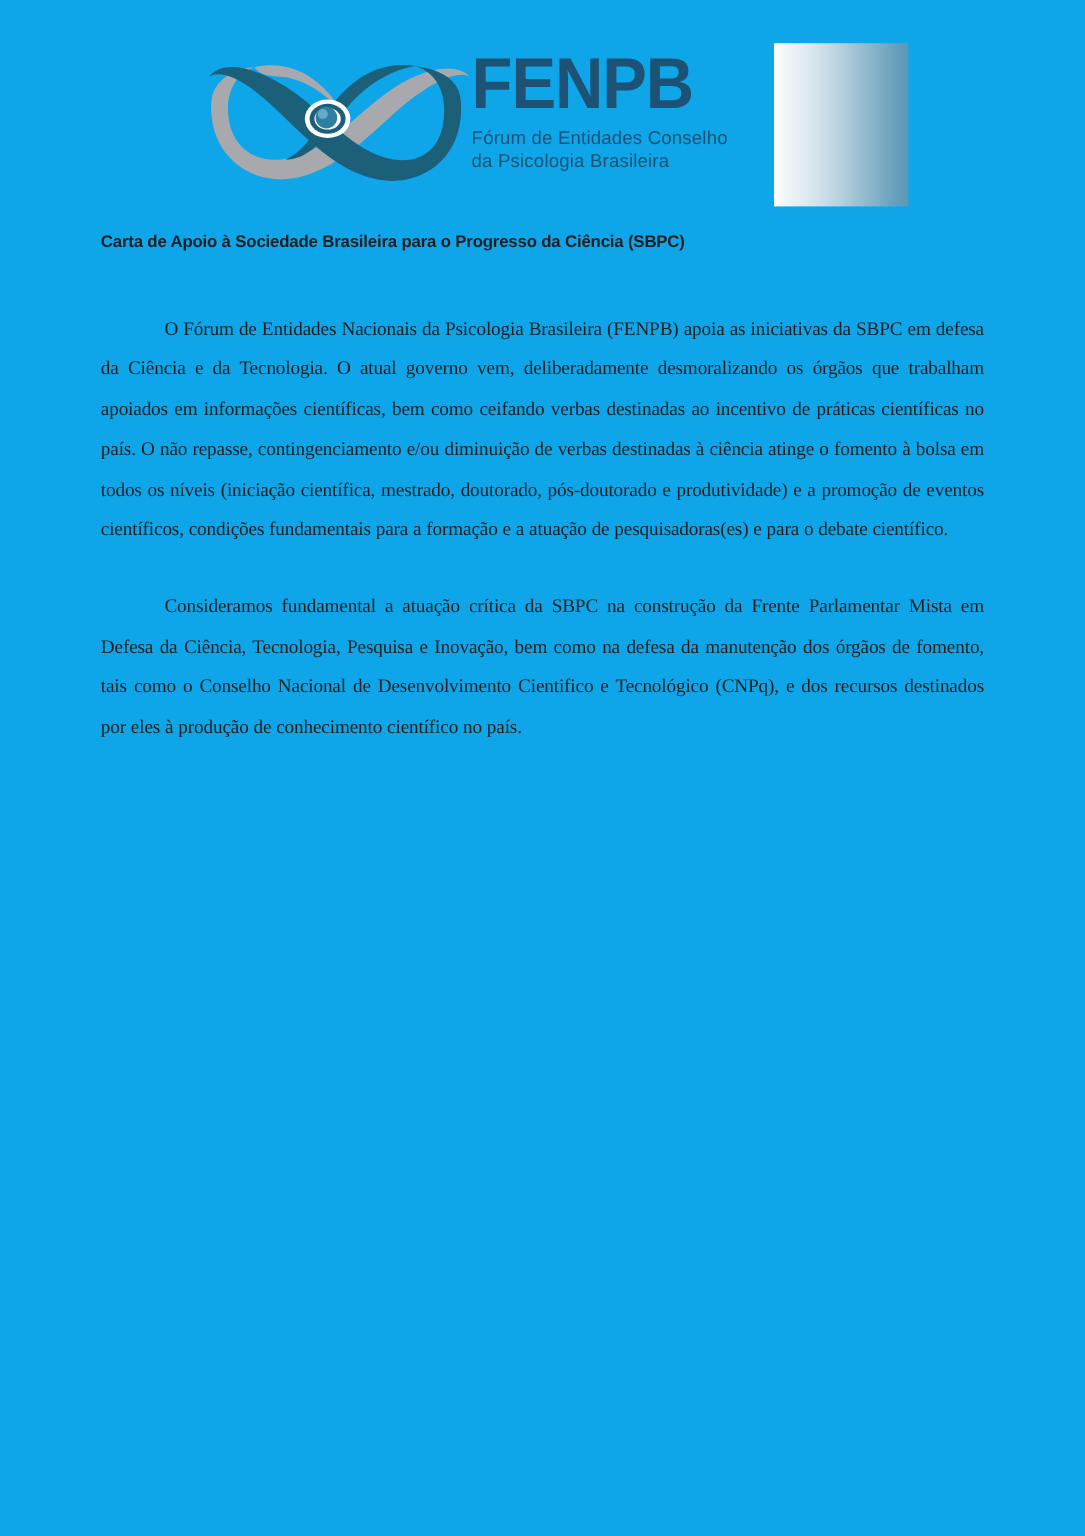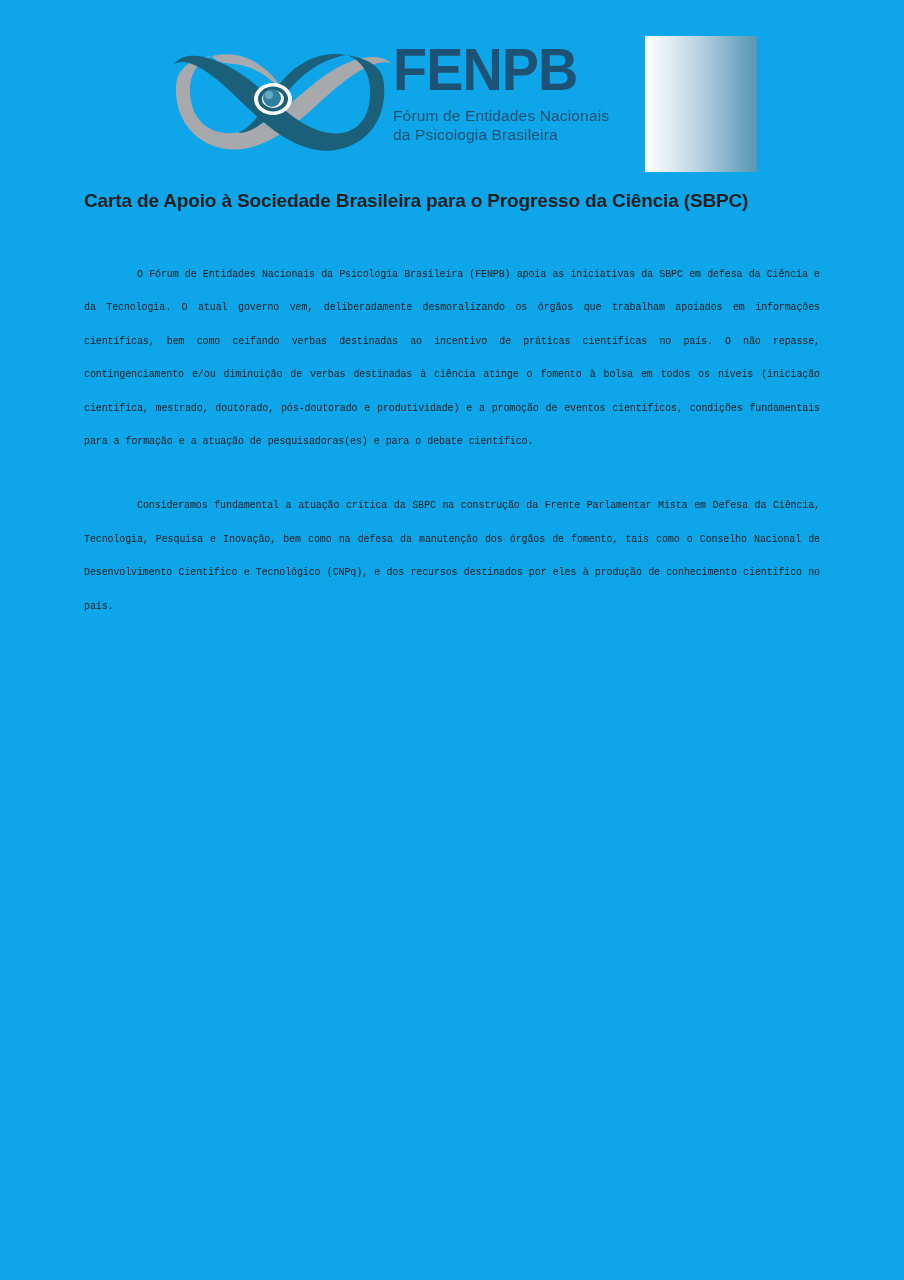--- a/index.html
+++ b/index.html
@@ -101,32 +101,32 @@
   .doc-body {
     position: absolute;
     left: 84px;
     top: 190px;
     width: 736px;
   }
 
   .doc-title {
     font-family: "Liberation Sans", "DejaVu Sans", sans-serif;
     font-weight: bold;
-    font-size: 19px;
+    font-size: 14px;
     line-height: 22px;
     color: #231f20;
     letter-spacing: -0.15px;
     margin: 0 0 46px 0;
     white-space: nowrap;
   }
 
   p.para {
     margin: 0 0 31px 0;
-    font-family: Liberation Mono, monospace;
-    font-size: 10px;
+    font-family: Liberation Serif, serif;
+    font-size: 16px;
     line-height: 33.4px;
     color: #231f20;
     text-align: justify;
     text-justify: inter-word;
     text-indent: 53px;
     letter-spacing: -0.12px;
     word-spacing: 0.2px;
     hyphens: none;
   }
   p.para:last-child { margin-bottom: 0; }
@@ -180,21 +180,21 @@
 
           <ellipse cx="113" cy="63" rx="11" ry="9" fill="#ffffff"></ellipse>
 
           <circle cx="112" cy="62" r="9" fill="#2f7fa0"></circle>
           <circle cx="109" cy="59" r="4.2" fill="#68aac5"></circle>
         </svg>
       </div>
 
       <div class="wordmark">
         <div class="wordmark-title">FENPB</div>
-        <div class="wordmark-sub">Fórum de Entidades Nacionais</div>
+        <div class="wordmark-sub">Fórum de Entidades Conselho</div>
         <div class="wordmark-sub" style="margin-top:0;">da Psicologia Brasileira</div>
       </div>
 
     </div>
 
     <div class="gradient-panel"></div>
   </div>
 
   <div class="doc-body">
 

